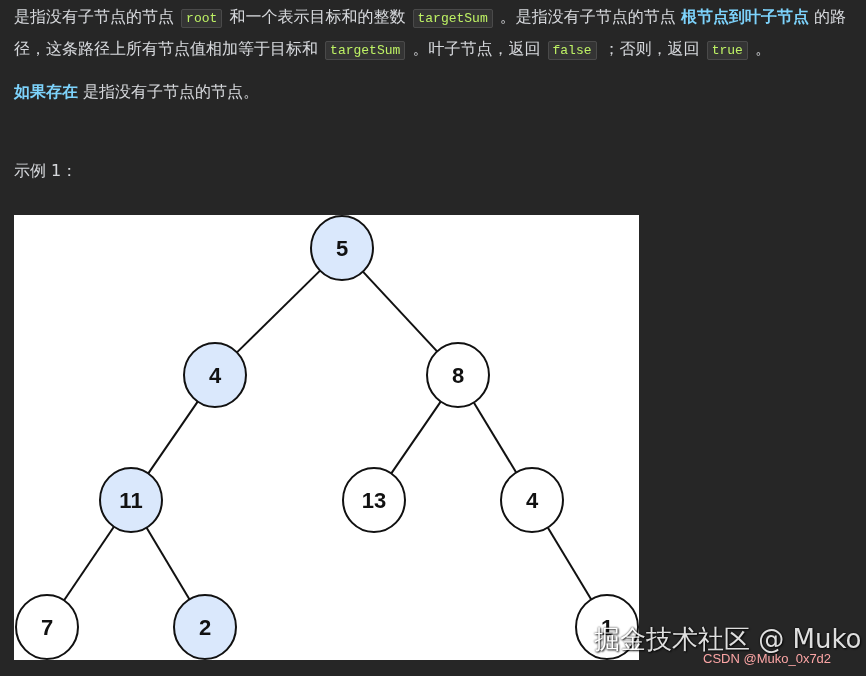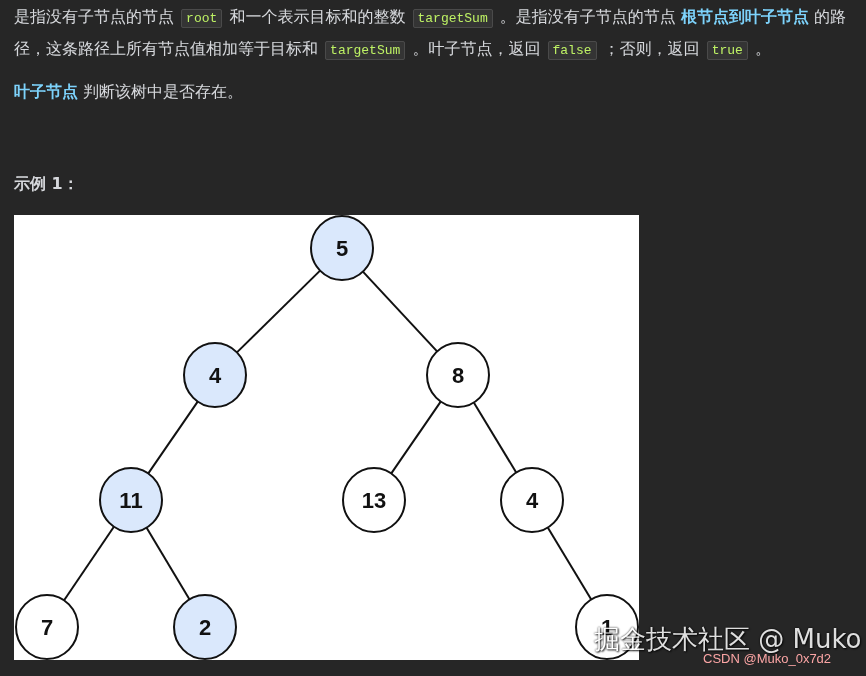--- a/index.html
+++ b/index.html
@@ -17,21 +17,21 @@
   }
   .para {
     position: absolute;
     left: 14px;
     font-size: 16px;
     line-height: 30px;
     color: #eff1f6e0;
   }
   .para1 { top: 2px; width: 845px; }
   .para2 { top: 77px; }
-  .para3 { top: 169px; font-weight: bold; text-align: right; }
+  .para3 { top: 156px; font-weight: normal; text-align: right; }
   .code {
     font-family: Liberation Mono, monospace;
     font-size: 13px;
     color: #bef264;
     background: #343434;
     border: 1px solid #4a4a4a;
     border-radius: 2px;
     padding: 1px 4px;
     margin: 0 2px;
   }
@@ -86,22 +86,22 @@
   <span>的路径，这条路径上所有节点值相加等于目标和</span>
   <code class="code">targetSum</code>
   <span>。叶子节点，返回</span>
   <code class="code">false</code>
   <span>；否则，返回</span>
   <code class="code">true</code>
   <span>。</span>
 </div>
 
 <div class="para para2">
-  <b>叶子节点</b>
-  <span>判断该树中是否存在。</span>
+  <b>如果存在</b>
+  <span>是指没有子节点的节点。</span>
 </div>
 
 <div class="para para3">示例 1：</div>
 
 <div class="figure">
   <svg id="tree-svg" width="625" height="445" viewBox="0 0 625 445">
       <line x1="306.079689783217" y1="55.62741699796952" x2="222.92031021678298" y2="137.37258300203047" stroke="#111111" stroke-width="2"></line>
       <line x1="348.90662340375314" y1="56.627507650960155" x2="423.09337659624686" y2="136.37249234903985" stroke="#111111" stroke-width="2"></line>
       <line x1="183.70940730000015" y1="186.5600502304145" x2="134.29059269999985" y2="258.4399497695855" stroke="#111111" stroke-width="2"></line>
       <line x1="426.7094073000002" y1="186.5600502304145" x2="377.2905926999998" y2="258.4399497695855" stroke="#111111" stroke-width="2"></line>

